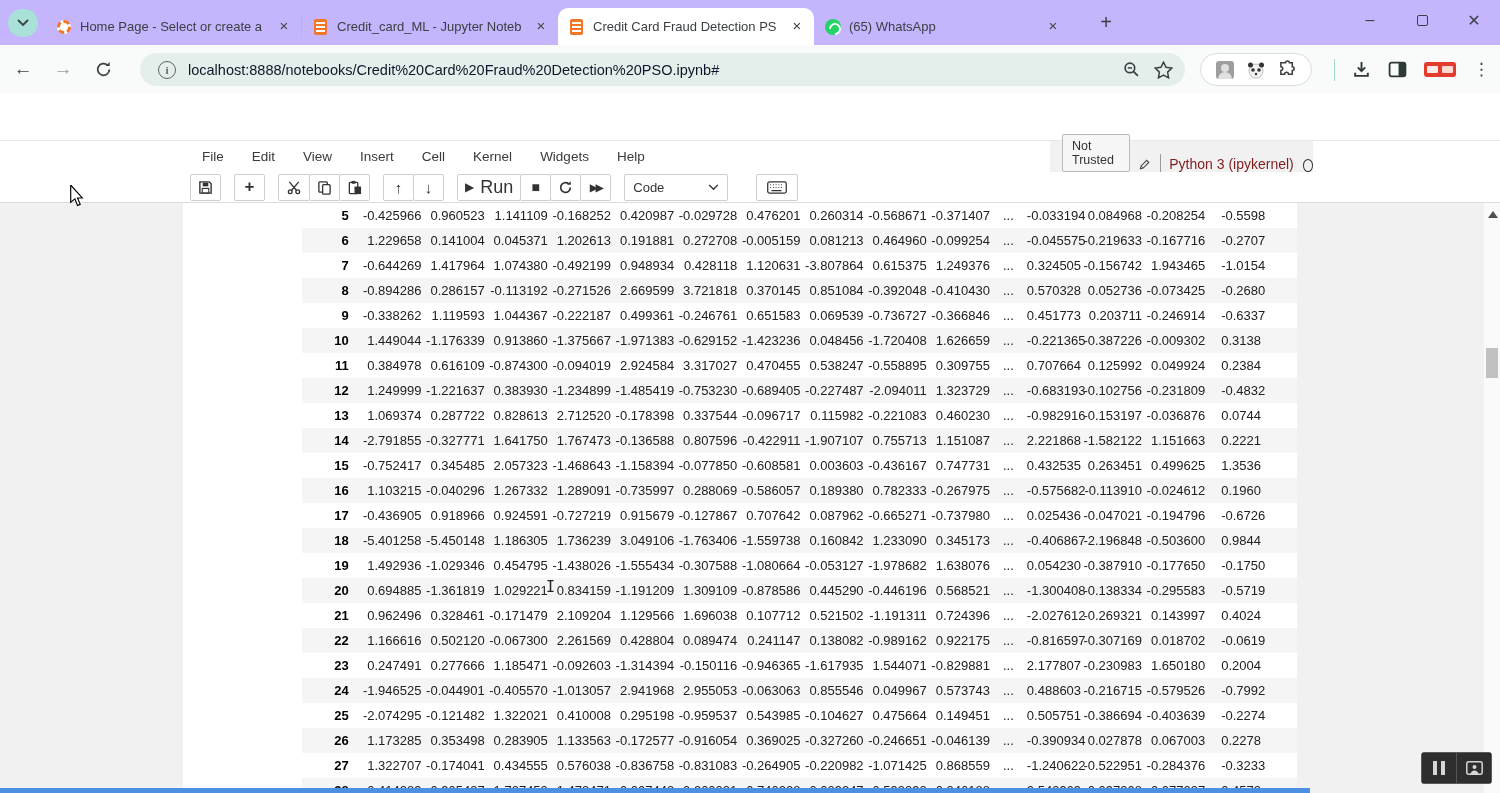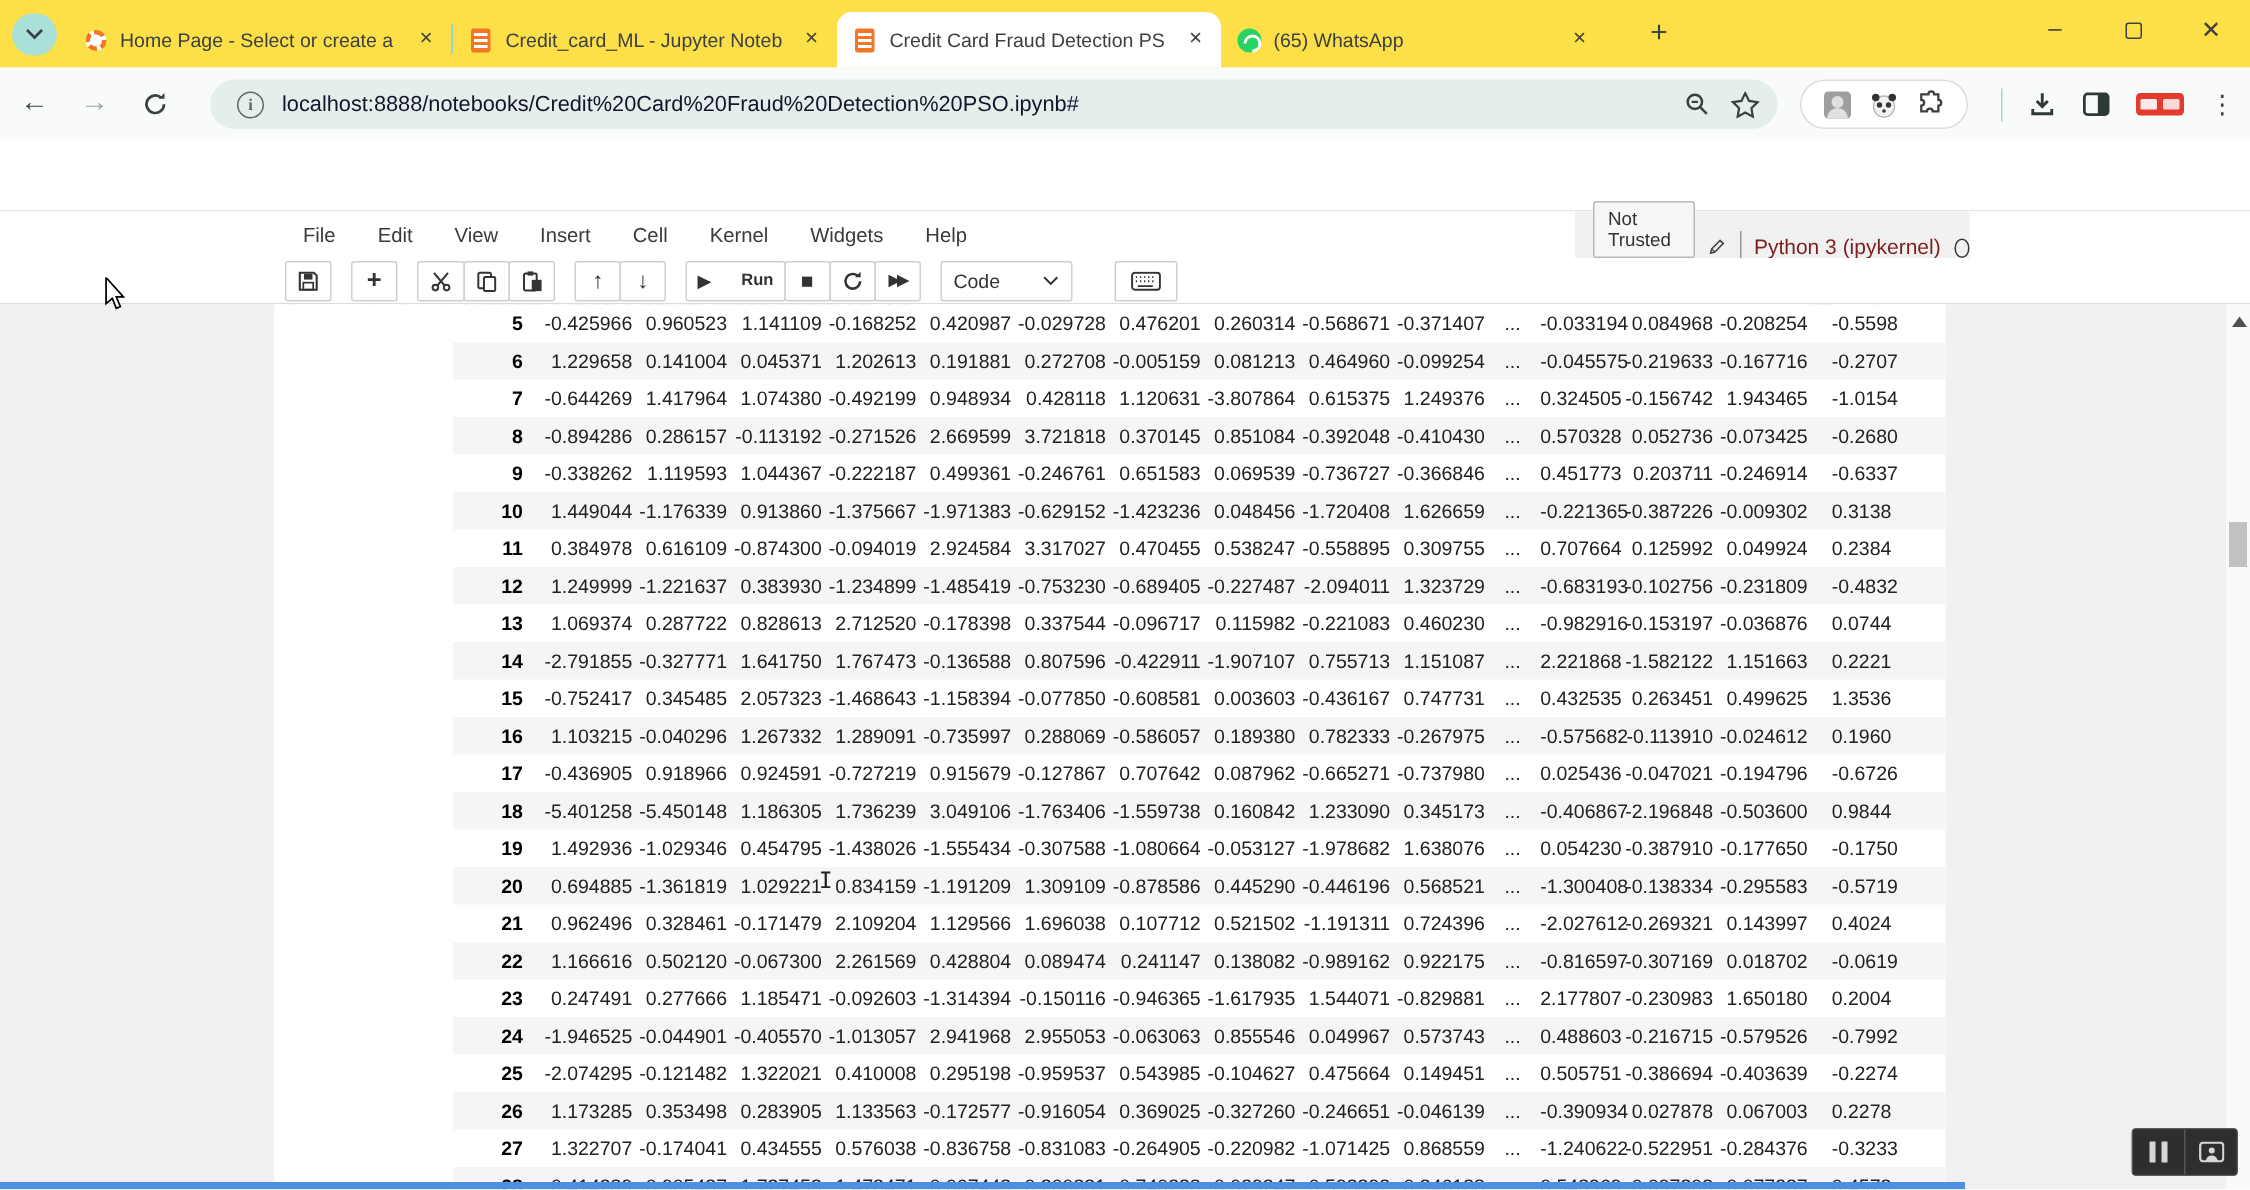--- a/index.html
+++ b/index.html
@@ -1,20 +1,20 @@
 <!DOCTYPE html>
 <html><head>
 <meta charset="utf-8">
 <style>
   * { box-sizing: border-box; margin: 0; padding: 0; }
   html,body { width:1500px; height:793px; overflow:hidden; font-family:"Liberation Sans",sans-serif; background:#fff; }
   #screen { position:relative; width:1500px; height:793px; background:#fff; overflow:hidden; }
 
   
-  .tabstrip { position:absolute; left:0; top:0; width:1500px; height:45px; background:#fde047; }
+  .tabstrip { position:absolute; left:0; top:0; width:1500px; height:45px; background:#c4b5fd; }
   .tab-search-pill { position:absolute; left:8px; top:9px; width:30px; height:28px; border-radius:14px; background:#a9e0d7; display:flex; align-items:center; justify-content:center; cursor:pointer; }
   .tabs { position:absolute; left:45px; top:0; height:45px; display:flex; align-items:flex-end; }
   .tab { width:256px; height:37px; display:flex; align-items:center; padding:0 8px 0 10px; color:#3c4043; font-size:13px; position:relative; }
   .tab.active { background:#fff; border-radius:10px 10px 0 0; height:37px; }
   .tab .favicon { width:17px; height:17px; margin-right:8px; flex:0 0 auto; display:flex; align-items:center; justify-content:center; }
   .tab .tlabel { flex:1; white-space:nowrap; overflow:hidden; }
   .tab .tclose { width:18px; height:18px; line-height:16px; text-align:center; font-size:15px; color:#444; border-radius:50%; flex:0 0 auto; }
   .tab-sep { width:1px; height:20px; background:#8ecec3; margin-bottom:9px; }
   .newtab { position:absolute; left:1093px; top:10px; width:26px; height:26px; text-align:center; line-height:24px; font-size:20px; color:#3c4043; }
   .wincontrols { position:absolute; right:0; top:0; height:40px; display:flex; }
@@ -65,22 +65,22 @@
   .trustbtn { font-size:12.5px; color:#333; background:#f7f7f7; border:1px solid #b9b9b9; border-radius:2px; padding:4px 9px; }
   .trust-sep { width:1px; height:18px; background:#999; }
   .kernel-name { font-size:14px; color:#7f1d1d; white-space:nowrap; }
   .kernel-ind { width:13px; height:13px; border:1.5px solid #333; border-radius:50%; }
 
   
   .jtoolbar { position:absolute; left:0; top:172px; width:1500px; height:31px; background:#fff; border-bottom:1px solid #dcdcdc; display:flex; align-items:center; gap:14px; padding-left:190px; }
   .tgroup { display:flex; }
   .tbtn { min-width:31px; height:27px; background:#fff; border:1px solid #cfcfcf; border-radius:2px; display:flex; align-items:center; justify-content:center; color:#333; font-size:13px; padding:0 7px; margin-right:-1px; cursor:pointer; }
   .tbtn svg { display:block; }
-  .runlabel { margin-left:20px; font-size:11px;font-weight:bold; }
-  .celltype { width:88px; height:27px; border:1px solid #cfcfcf; border-radius:2px; display:flex; align-items:center; justify-content:space-between; padding:0 8px; font-size:13px; color:#333; cursor:pointer; }
+  .runlabel { margin-left:6px; font-size:18px; }
+  .celltype { width:104px; height:27px; border:1px solid #cfcfcf; border-radius:2px; display:flex; align-items:center; justify-content:space-between; padding:0 8px; font-size:13px; color:#333; cursor:pointer; }
   .kbdbtn { width:42px; height:27px; border:1px solid #cfcfcf; border-radius:2px; display:flex; align-items:center; justify-content:center; margin-left:14px; cursor:pointer; }
 
   
   .content { position:absolute; left:0; top:203px; width:1500px; height:590px; background:#fff; }
   .left-gutter { position:absolute; left:0; top:0; width:183px; height:590px; background:#f1f1f1; }
   .right-gutter { position:absolute; left:1297px; top:0; width:187px; height:590px; background:#f1f1f1; }
   .cellarea { position:absolute; left:183px; top:0; width:1114px; height:590px; background:#fff; overflow:hidden; }
   .dframe { position:absolute; left:119px; top:0; width:995px; overflow:hidden; }
   .trow { display:flex; height:25px; align-items:center; font-size:13px; color:#212121; }
   .trow.stripe { background:#f5f5f5; }

